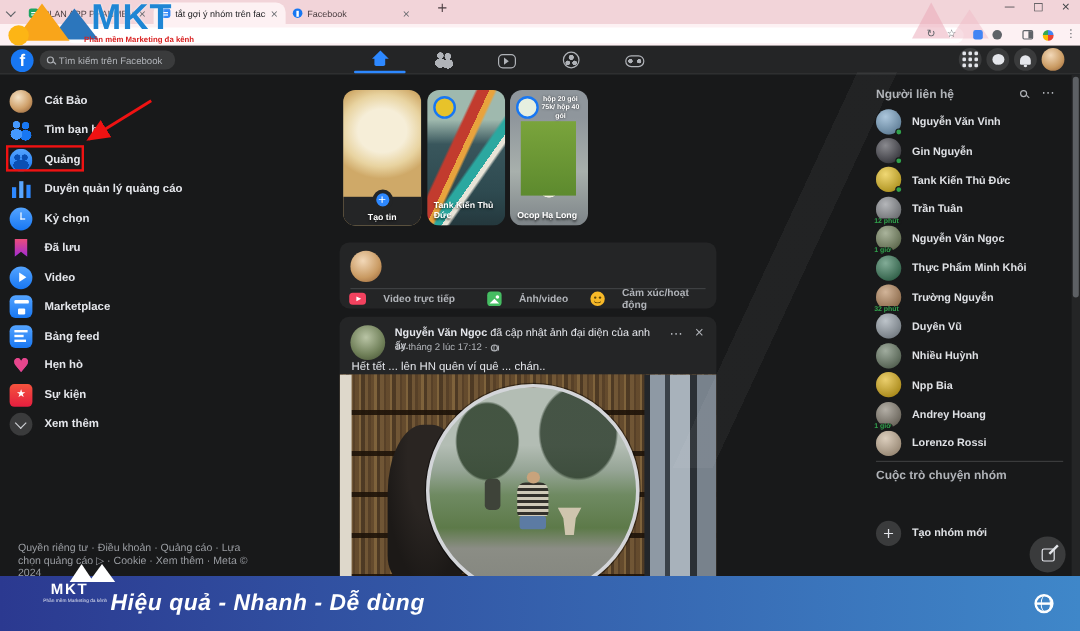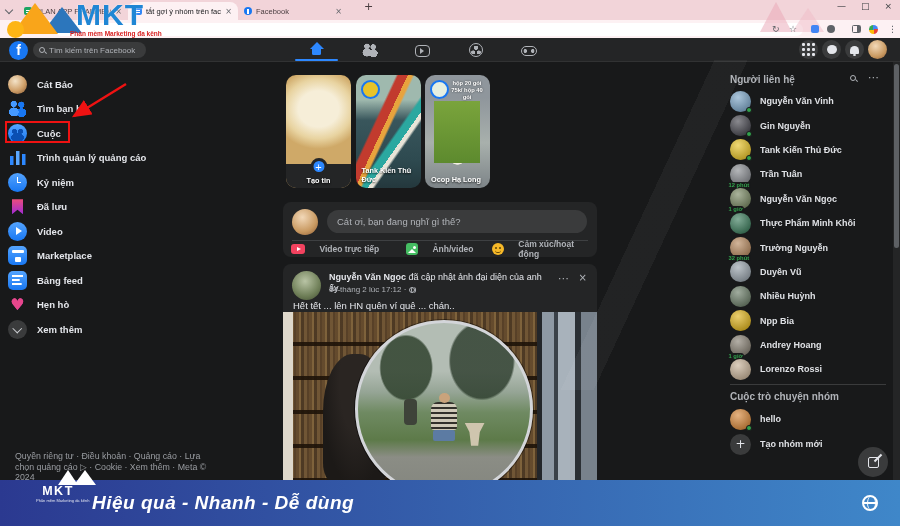--- a/index.html
+++ b/index.html
@@ -317,31 +317,31 @@
         <span>Cát Bảo</span>
       </div>
 
       <div class="srow">
         <span class="sic ic-friends"></span>
         <span>Tìm bạn bè</span>
       </div>
 
       <div class="srow">
         <span class="sic ic-groups"></span>
-        <span>Cuộc</span>
+        <span>Quảng</span>
       </div>
 
       <div class="srow">
         <span class="sic ic-ads"></span>
-        <span>Trình quản lý quảng cáo</span>
+        <span>Duyên quản lý quảng cáo</span>
       </div>
 
       <div class="srow">
         <span class="sic ic-mem"></span>
-        <span>Kỷ niệm</span>
+        <span>Kỷ chọn</span>
       </div>
 
       <div class="srow">
         <span class="sic ic-saved"></span>
         <span>Đã lưu</span>
       </div>
 
       <div class="srow">
         <span class="sic ic-video"></span>
         <span>Video</span>
@@ -355,20 +355,24 @@
       <div class="srow">
         <span class="sic ic-feed"></span>
         <span>Bảng feed</span>
       </div>
 
       <div class="srow">
         <span class="sic ic-heart"></span>
         <span>Hẹn hò</span>
       </div>
 
+      <div class="srow">
+        <span class="sic ic-event"></span>
+        <span>Sự kiện</span>
+      </div>
 
       <div class="srow">
         <span class="sic ic-more"></span>
         <span>Xem thêm</span>
       </div>
     </div>
   <div class="legal">Quyền riêng tư · Điều khoản · Quảng cáo · Lựa chọn quảng cáo ▷ · Cookie · Xem thêm · Meta © 2024</div>
 
   <div class="anno-box"></div>
   <svg class="anno-svg" viewBox="0 0 220 90">
@@ -399,21 +403,20 @@
         <span class="story-ring"></span>
         <span class="story-overlay">hộp 20 gói
 75k/ hộp 40 gói</span>
 
         <span class="story-label">Ocop Hạ Long</span>
       </div>
     </div>
 
   <div class="composer">
     <div class="comp-avatar"></div>
-    <div class="comp-input">Cát ơi, bạn đang nghĩ gì thế?</div>
     <div class="comp-div"></div>
     <div class="comp-actions">
 
         <div class="ac ac-live">
           <span class="ac-ic"></span>
           <span>Video trực tiếp</span>
         </div>
 
         <div class="ac ac-photo">
           <span class="ac-ic"></span>
@@ -550,29 +553,20 @@
       <div class="crow">
         <span class="cav" style="background-color: rgb(201, 180, 154);">
           
           
         </span>
         <span class="cname">Lorenzo Rossi</span>
       </div>
     </div>
   <div class="rdivider"></div>
   <div class="rgrouptitle">Cuộc trò chuyện nhóm</div>
-  <div class="rgroups">
-
-      <div class="crow">
-        <span class="cav" style="background-color: rgb(217, 138, 61);">
-          <i class="cdot online"></i>
-        </span>
-        <span class="cname">hello</span>
-      </div>
-    </div>
   <div class="creategroup">
     <div class="crow">
       <span class="plus-circle glyph">+</span>
       <span class="cname">Tạo nhóm mới</span>
     </div>
   </div>
   <div class="composebtn">
     <span class="pencil"></span>
   </div>
   <div class="scrolltrack"></div>

